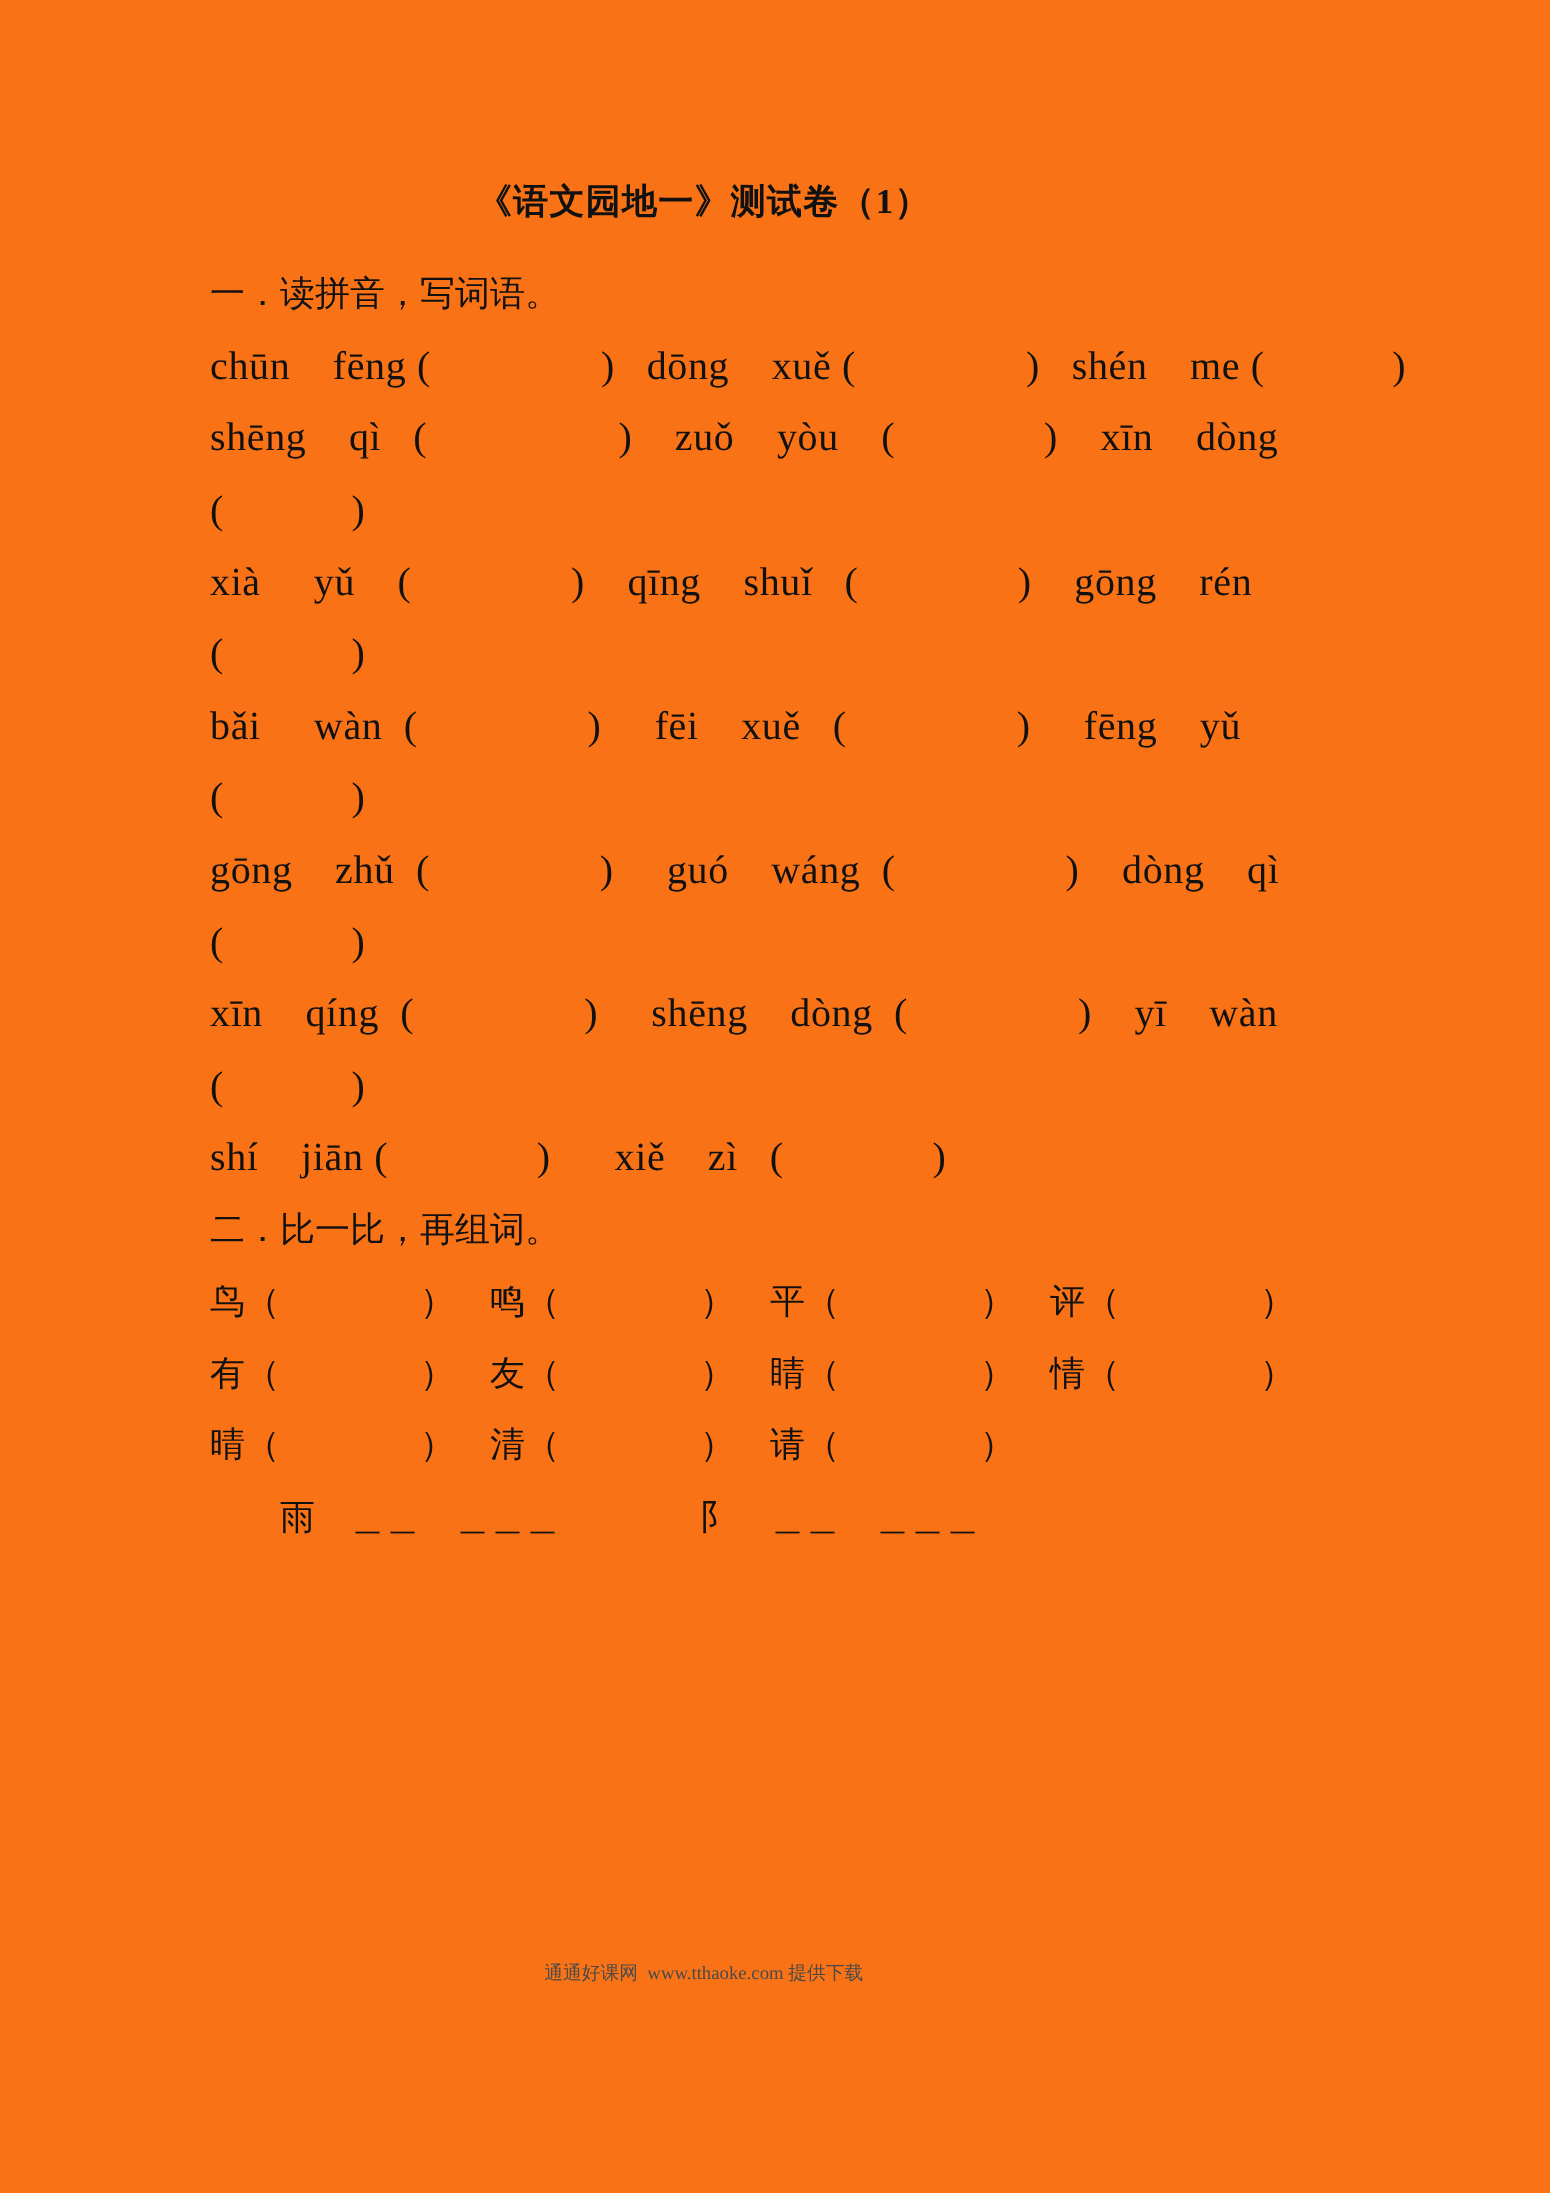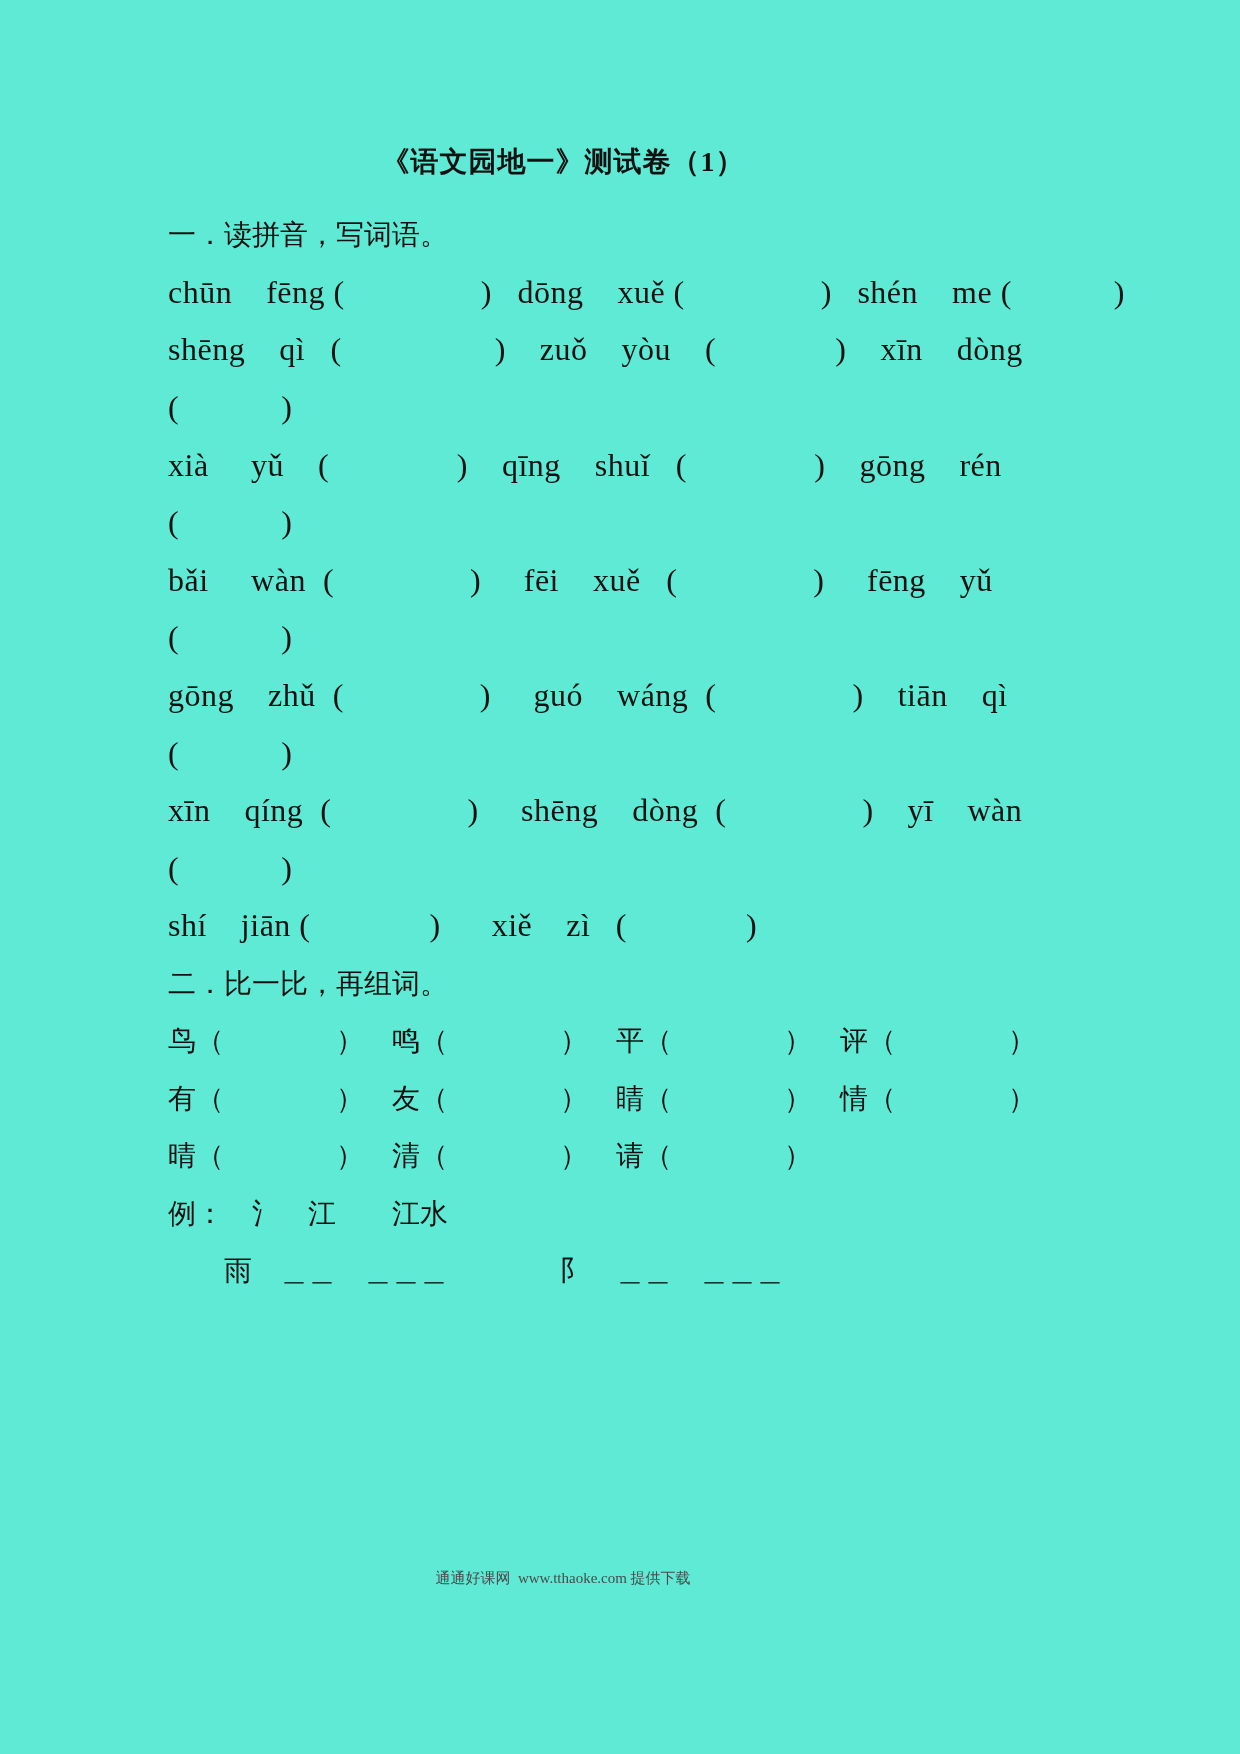--- a/index.html
+++ b/index.html
@@ -4,21 +4,21 @@
 <style>
   html, body {
     margin: 0;
     padding: 0;
     background: #ffffff;
   }
   .page {
     position: relative;
     width: 1240px;
     height: 1754px;
-    background: #5eead4;
+    background: #f97316;
     font-family: "Liberation Serif", "DejaVu Serif", serif;
     color: #111111;
     overflow: hidden;
   }
   .content {
     position: absolute;
     left: 168px;
     top: 140px;
     width: 790px;
   }
@@ -65,30 +65,29 @@
     <div class="title">《语文园地一》测试卷（1）</div>
 
     <div class="line cn">一．读拼音，写词语。</div>
     <div class="line pinyin">chūn    fēng (                )   dōng    xuě (                )   shén    me (            )</div>
     <div class="line pinyin">shēng    qì   (                  )    zuǒ    yòu    (              )    xīn    dòng</div>
     <div class="line pinyin">(            )</div>
     <div class="line pinyin">xià     yǔ    (               )    qīng    shuǐ   (               )    gōng    rén</div>
     <div class="line pinyin">(            )</div>
     <div class="line pinyin">bǎi     wàn  (                )     fēi    xuě   (                )     fēng    yǔ</div>
     <div class="line pinyin">(            )</div>
-    <div class="line pinyin">gōng    zhǔ  (                )     guó    wáng  (                )    tiān    qì</div>
+    <div class="line pinyin">gōng    zhǔ  (                )     guó    wáng  (                )    dòng    qì</div>
     <div class="line pinyin">(            )</div>
     <div class="line pinyin">xīn    qíng  (                )     shēng    dòng  (                )    yī    wàn</div>
     <div class="line pinyin">(            )</div>
     <div class="line pinyin">shí    jiān (              )      xiě    zì   (              )</div>
 
     <div class="line cn">二．比一比，再组词。</div>
     <div class="line cn">鸟（　　　　）　鸣（　　　　）　平（　　　　）　评（　　　　）</div>
     <div class="line cn">有（　　　　）　友（　　　　）　睛（　　　　）　情（　　　　）</div>
     <div class="line cn">晴（　　　　）　清（　　　　）　请（　　　　）</div>
 
-    <div class="line cn">例：　氵　江　　江水</div>
     <div class="line cn">　　雨　＿＿　＿＿＿　　　　阝　＿＿　＿＿＿</div>
 
   </div>
 
   <div class="footer">通通好课网  www.tthaoke.com 提供下载</div>
 </div>
 
 </body></html>

